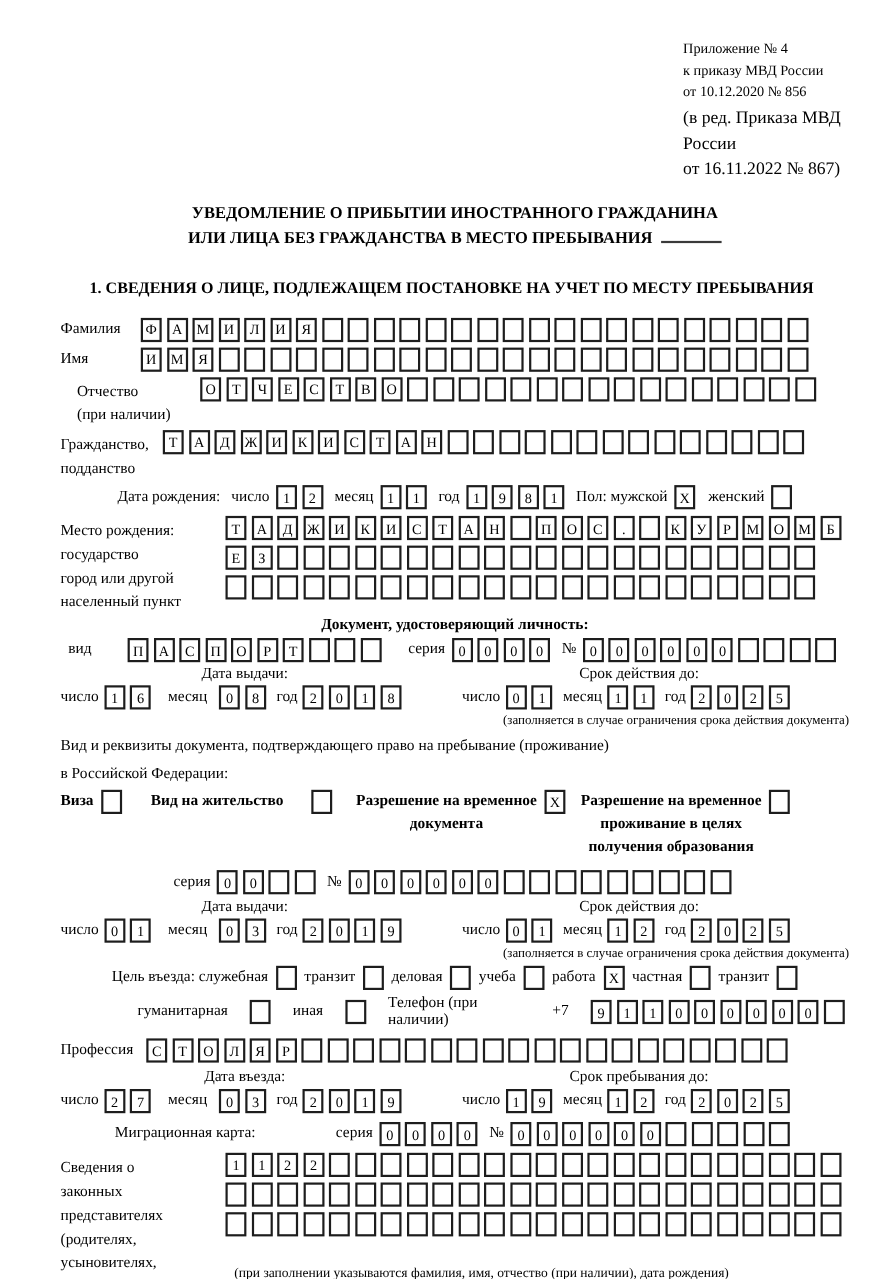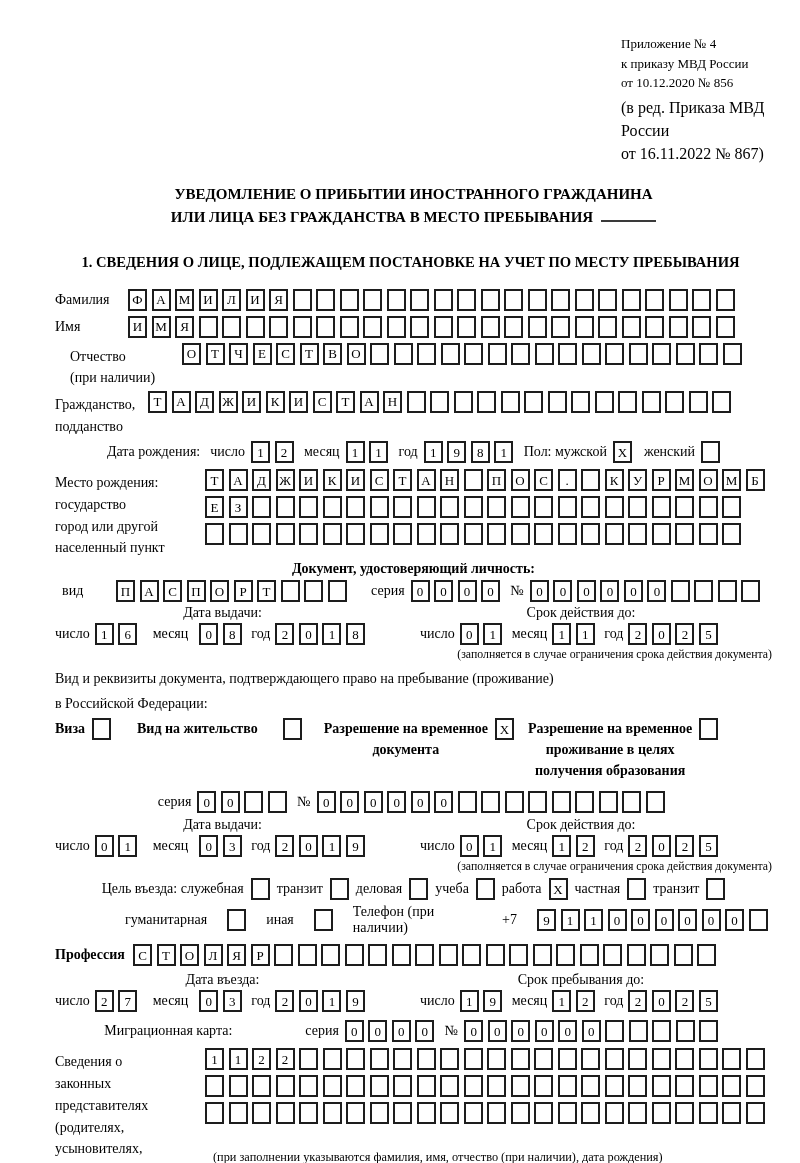--- a/index.html
+++ b/index.html
@@ -545,21 +545,21 @@
         <span class="cell">0</span>
         <span class="cell">0</span>
         <span class="cell">0</span>
         <span class="cell">0</span>
         <span class="cell">0</span>
         <span class="cell"></span>
       </span>
   </div>
 
   <div class="row">
-    <div class="lbl" style="width:78px;font-weight:bold;">Профессия</div>
+    <div class="lbl" style="width:78px;">Профессия</div>
     <div class="cells">
         <span class="cell">С</span>
         <span class="cell">Т</span>
         <span class="cell">О</span>
         <span class="cell">Л</span>
         <span class="cell">Я</span>
         <span class="cell">Р</span>
         <span class="cell"></span>
         <span class="cell"></span>
         <span class="cell"></span>

